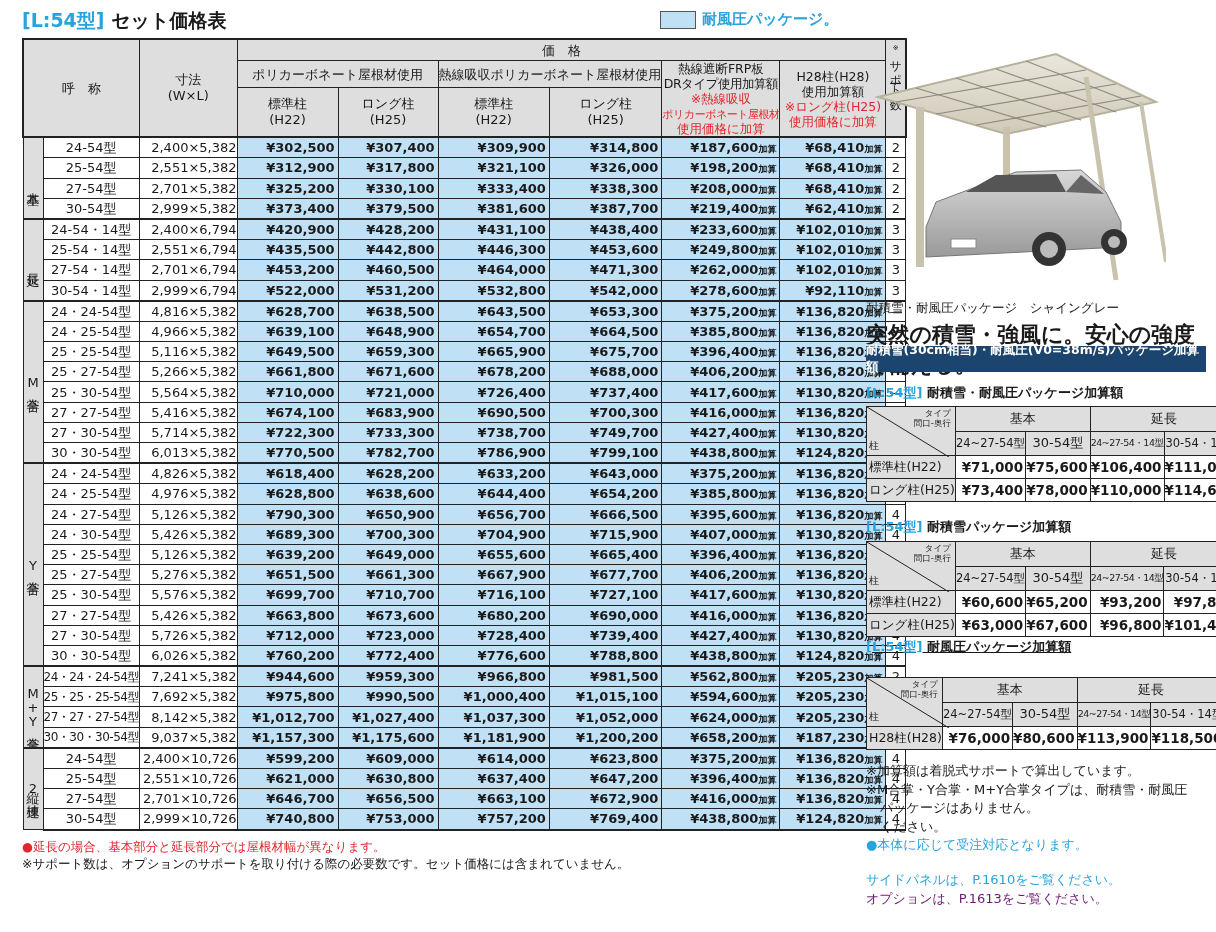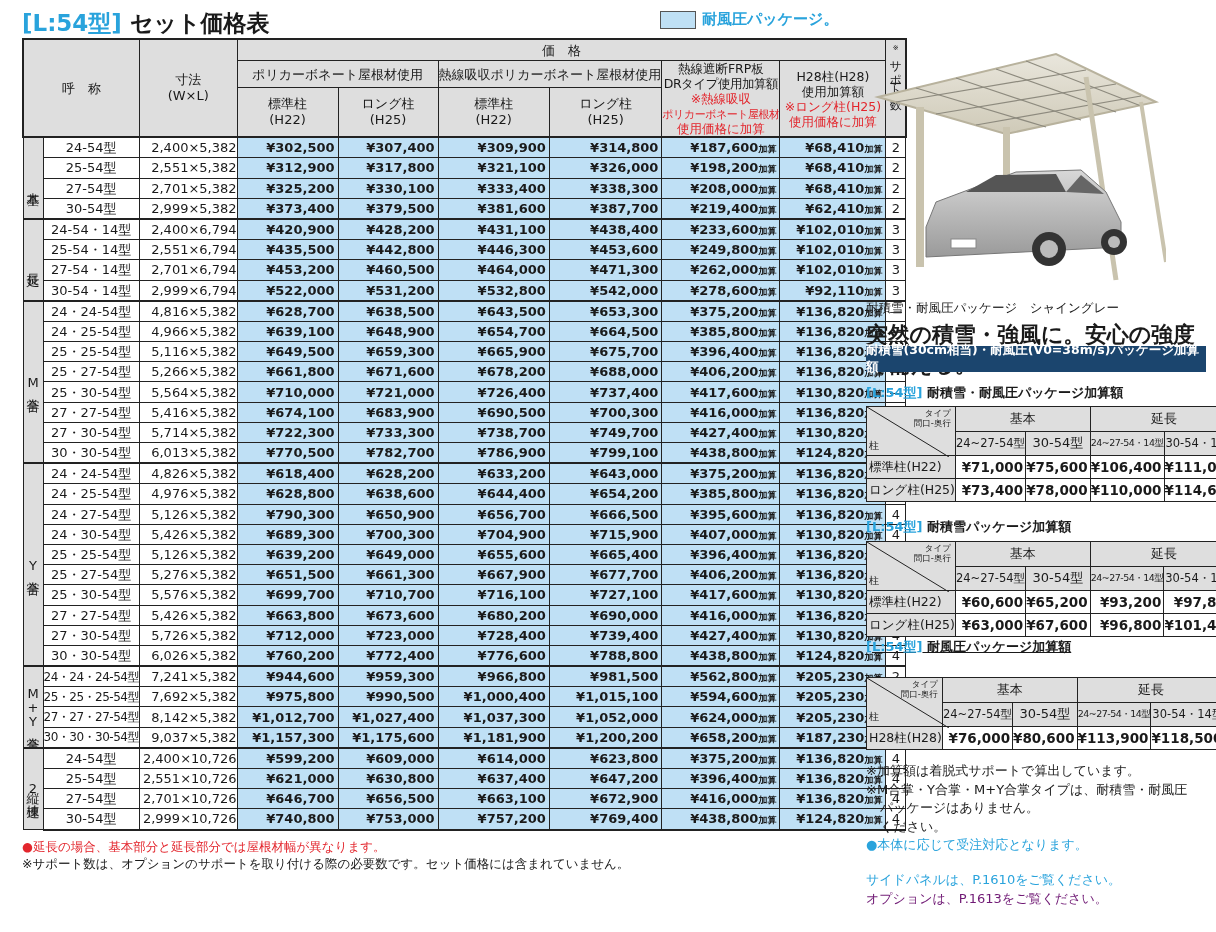--- a/index.html
+++ b/index.html
@@ -1,17 +1,17 @@
 <!DOCTYPE html>
 <html><head>
 <meta charset="utf-8">
 <style>
   html,body{margin:0;padding:0;background:#fff;}
   body{width:1216px;height:932px;position:relative;overflow:hidden;font-family:"DejaVu Sans","Liberation Sans",sans-serif;color:#1a1a1a;}
-  .title{position:absolute;left:22px;top:8px;font-size:23px;font-weight:bold;letter-spacing:0px;}
+  .title{position:absolute;left:22px;top:8px;font-size:19px;font-weight:bold;letter-spacing:0px;}
   .title .tag{color:#29a3dc;}
   .legend{position:absolute;left:660px;top:10px;display:flex;align-items:center;gap:6px;font-size:15px;font-weight:bold;color:#29a3dc;}
   .legend .swatch{width:34px;height:16px;background:#bfe0f5;border:1px solid #555;}
   table.main{position:absolute;left:22px;top:38px;border-collapse:collapse;table-layout:fixed;}
   table.main td, table.main th{border:1px solid #222;padding:0;font-size:13px;line-height:1;height:19.2px;white-space:nowrap;overflow:hidden;}
   table.main th{background:#dedede;font-weight:normal;text-align:center;}
   table.main th.tall{font-size:13px;line-height:1.25;}
   .red{color:#e3262d;}
   td.grp{background:#dedede;text-align:center;font-size:13px;line-height:1.15;white-space:normal;vertical-align:middle;border-left:2px solid #222;}
   td.name{text-align:center;background:#fff;font-size:13px;}

